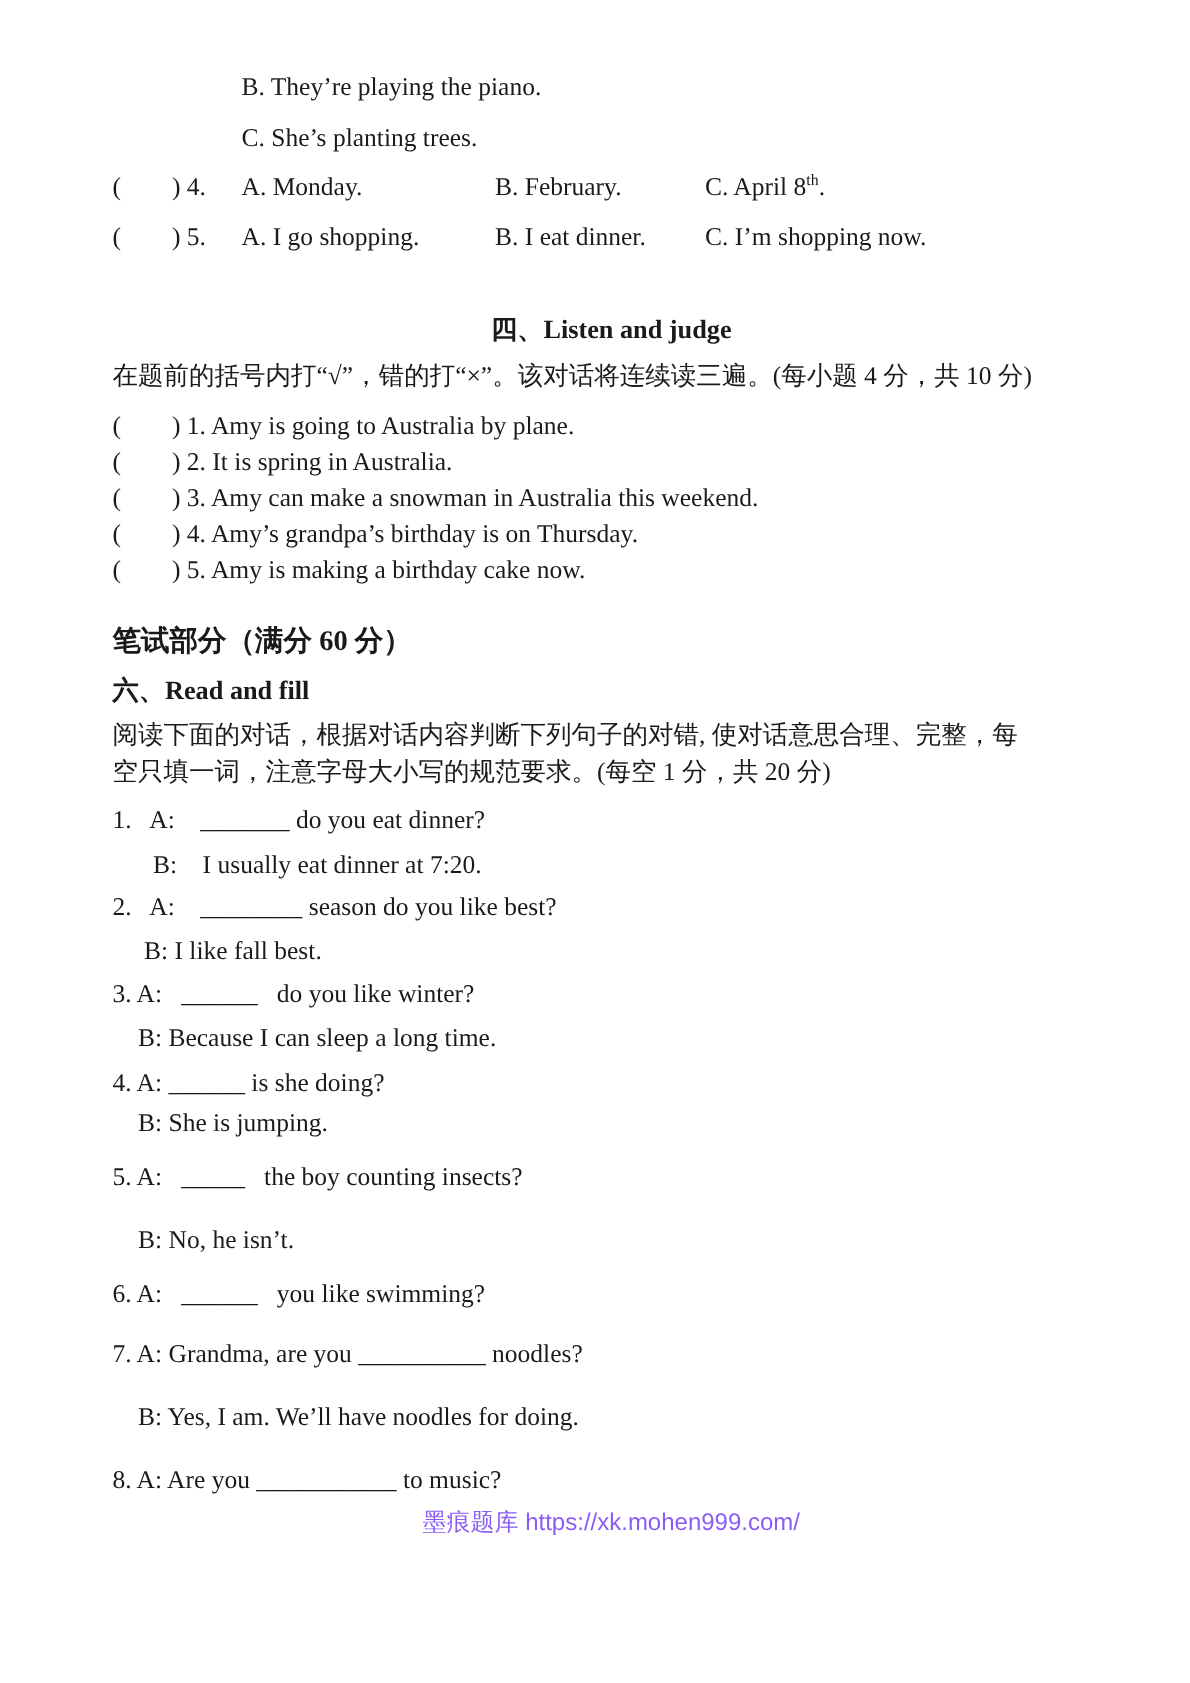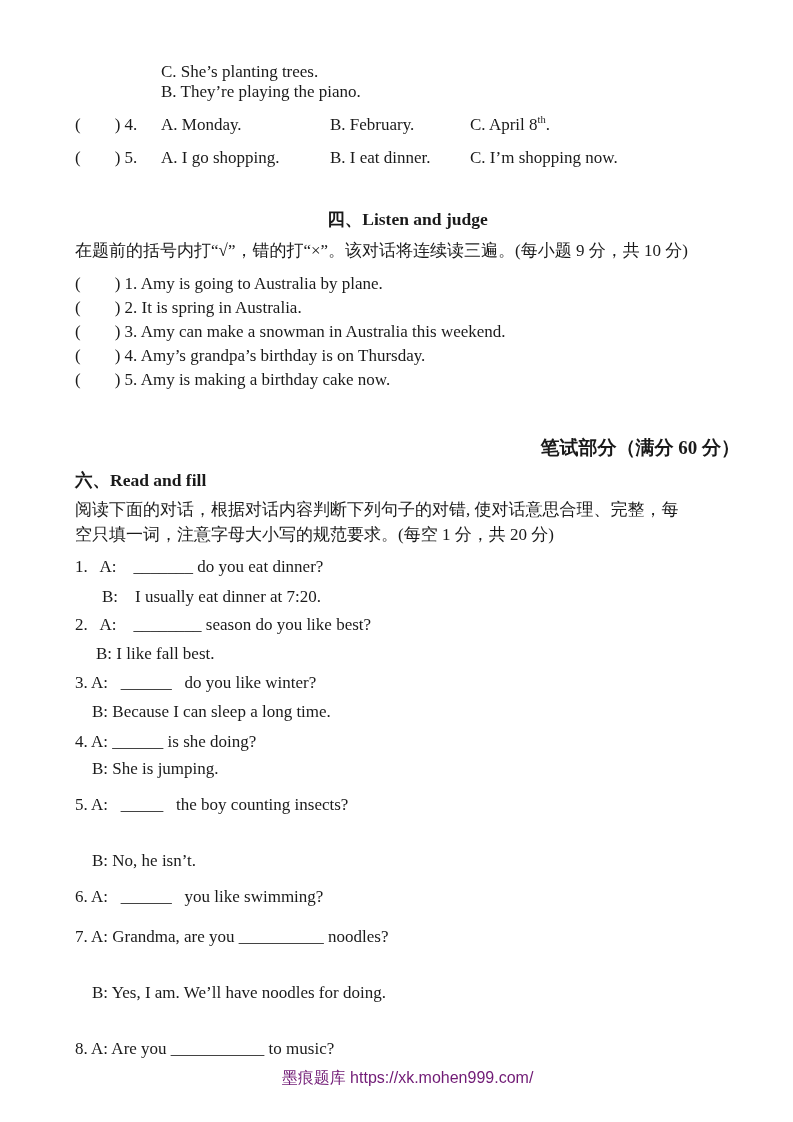--- a/index.html
+++ b/index.html
@@ -52,22 +52,22 @@
   .judge-item {
     line-height: 24px;
     min-height: 24px;
   }
   .judge-list { margin-top: 8px; }
 
   .center-title {
     font-weight: bold;
     font-size: 19px;
     line-height: 24px;
-    text-align: right;
-    margin-top: 44px;
+    text-align: left;
+    margin-top: 24px;
   }
   .sec6-title {
     font-weight: bold;
     font-size: 17.5px;
     line-height: 22px;
     margin-top: 9px;
   }
   .instr6 {
     line-height: 25px;
     margin-top: 6px;
@@ -75,55 +75,55 @@
   .qa-line { line-height: 20px; min-height: 20px; }
   .b-deep  { padding-left: 27px; }
   .b-mid   { padding-left: 21px; }
   .b-std   { padding-left: 17px; }
   .m7  { margin-top: 7px; }
   .m8  { margin-top: 8px; }
   .m9  { margin-top: 9px; }
   .m10 { margin-top: 10px; }
   .m16 { margin-top: 16px; }
   .m20 { margin-top: 20px; }
-  .m22 { margin-top: 36px; }
+  .m22 { margin-top: 22px; }
 
   .footer {
     margin-top: 8px;
     text-align: center;
     font-family: "Liberation Sans", "DejaVu Sans", sans-serif;
     font-size: 16px;
-    color: #701a75;
+    color: #8b5cf6;
     line-height: 22px;
   }
 </style>
 </head>
 <body>
 
 <div class="page">
 
+  <div class="line opt-indent t">B. They’re playing the piano.</div>
   <div class="line opt-indent mt14 t">C. She’s planting trees.</div>
-  <div class="line opt-indent t">B. They’re playing the piano.</div>
 
   <div class="choice-row">
     <span class="c-num t">(        ) 4.</span>
     <span class="c-a t">A. Monday.</span>
     <span class="c-b t">B. February.</span>
     <span class="c-c"><span class="t">C. April 8</span><sup>th</sup><span class="t">.</span></span>
   </div>
   <div class="choice-row">
     <span class="c-num t">(        ) 5.</span>
     <span class="c-a t">A. I go shopping.</span>
     <span class="c-b t">B. I eat dinner.</span>
     <span class="c-c t">C. I’m shopping now.</span>
   </div>
 
   <div class="sec-title t">四、Listen and judge</div>
   <div class="instr">
-    <div class="t">在题前的括号内打“√”，错的打“×”。该对话将连续读三遍。(每小题 9 分，共 10 分)</div>
+    <div class="t">在题前的括号内打“√”，错的打“×”。该对话将连续读三遍。(每小题 4 分，共 10 分)</div>
   </div>
   <div class="judge-list">
     <div class="judge-item t">(        ) 1. Amy is going to Australia by plane.</div>
     <div class="judge-item t">(        ) 2. It is spring in Australia.</div>
     <div class="judge-item t">(        ) 3. Amy can make a snowman in Australia this weekend.</div>
     <div class="judge-item t">(        ) 4. Amy’s grandpa’s birthday is on Thursday.</div>
     <div class="judge-item t">(        ) 5. Amy is making a birthday cake now.</div>
   </div>
 
   <div class="center-title t">笔试部分（满分 60 分）</div>

